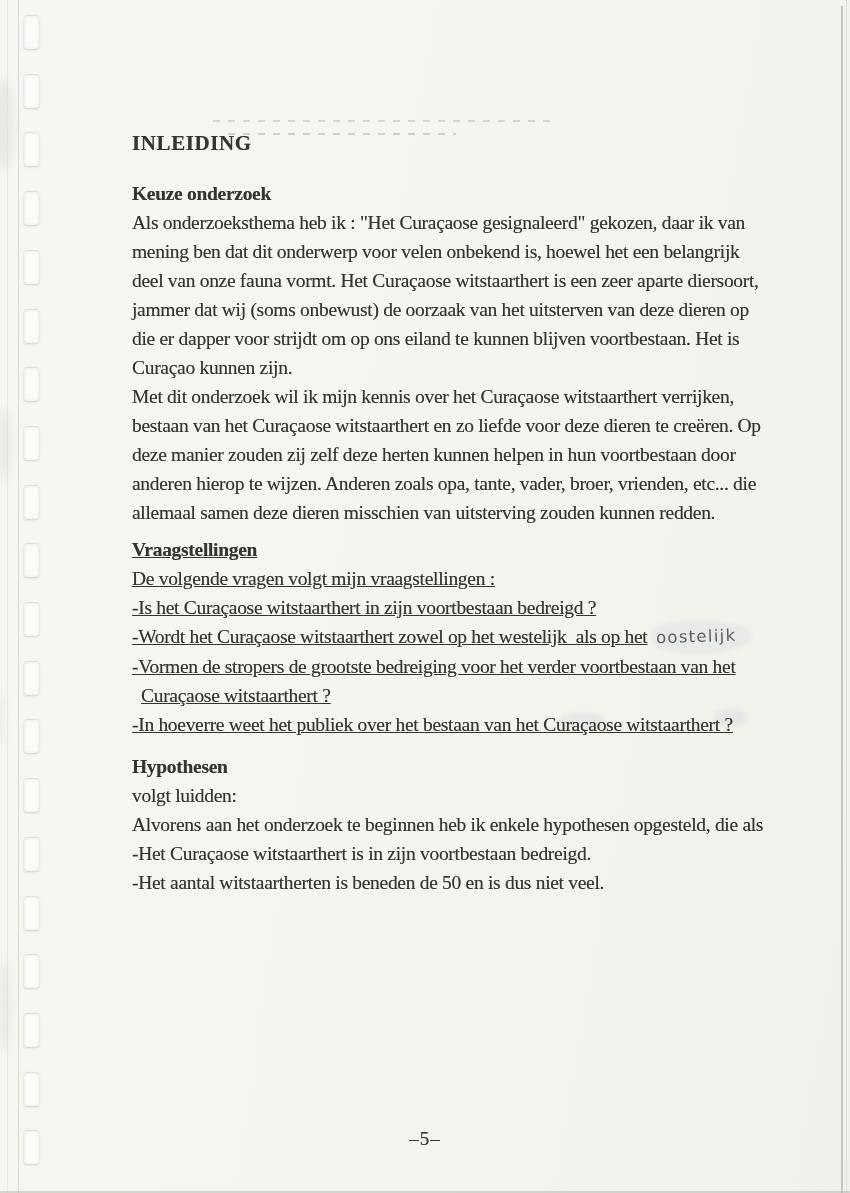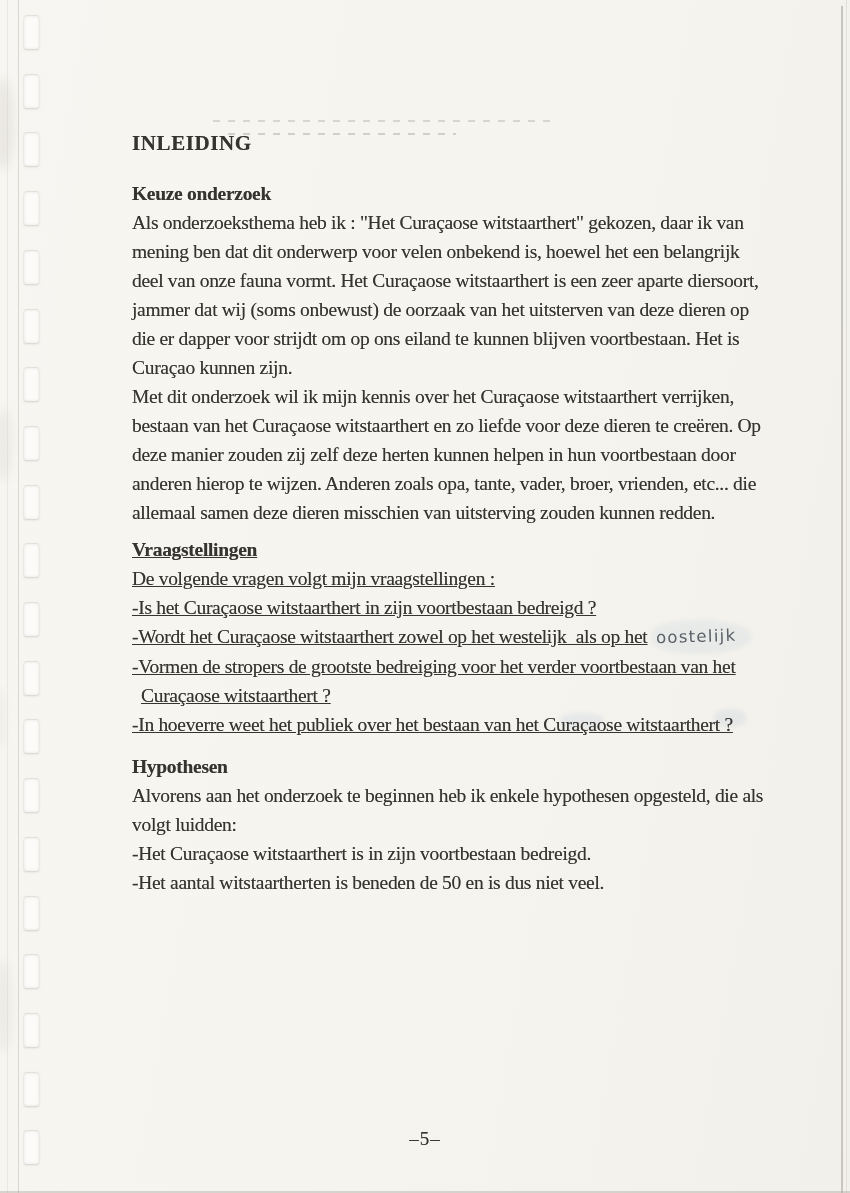--- a/index.html
+++ b/index.html
@@ -88,21 +88,21 @@
   <div class="smudge-line" style="left:228px;top:133px;width:228px;opacity:.85;"></div>
 
   <div class="blue-smudge" style="left:560px;top:713px;width:44px;height:16px;"></div>
   <div class="blue-smudge" style="left:714px;top:709px;width:32px;height:18px;"></div>
 
   <div class="content">
     <div class="doc-title">INLEIDING</div>
     <div id="sections">
         <div class="section">
           <div class="heading">Keuze onderzoek</div>
-          <div class="line">Als onderzoeksthema heb ik : "Het Curaçaose witstaarthert" gekozen, daar ik van</div>
+          <div class="line">Als onderzoeksthema heb ik : "Het Curaçaose gesignaleerd" gekozen, daar ik van</div>
           <div class="line">mening ben dat dit onderwerp voor velen onbekend is, hoewel het een belangrijk</div>
           <div class="line">deel van onze fauna vormt. Het Curaçaose witstaarthert is een zeer aparte diersoort,</div>
           <div class="line">jammer dat wij (soms onbewust) de oorzaak van het uitsterven van deze dieren op</div>
           <div class="line">die er dapper voor strijdt om op ons eiland te kunnen blijven voortbestaan. Het is</div>
           <div class="line">Curaçao kunnen zijn.</div>
           <div class="line">Met dit onderzoek wil ik mijn kennis over het Curaçaose witstaarthert verrijken,</div>
           <div class="line">bestaan van het Curaçaose witstaarthert en zo liefde voor deze dieren te creëren. Op</div>
           <div class="line">deze manier zouden zij zelf deze herten kunnen helpen in hun voortbestaan door</div>
           <div class="line">anderen hierop te wijzen. Anderen zoals opa, tante, vader, broer, vrienden, etc... die</div>
           <div class="line">allemaal samen deze dieren misschien van uitsterving zouden kunnen redden.</div>
@@ -111,22 +111,22 @@
           <div class="heading">Vraagstellingen</div>
           <div class="line">De volgende vragen volgt mijn vraagstellingen :</div>
           <div class="line">-Is het Curaçaose witstaarthert in zijn voortbestaan bedreigd ?</div>
           <div class="line">-Wordt het Curaçaose witstaarthert zowel op het westelijk  als op het<span class="handwritten">oostelijk</span></div>
           <div class="line">-Vormen de stropers de grootste bedreiging voor het verder voortbestaan van het</div>
           <div class="line indent">Curaçaose witstaarthert ?</div>
           <div class="line">-In hoeverre weet het publiek over het bestaan van het Curaçaose witstaarthert ?</div>
         </div>
         <div class="section">
           <div class="heading">Hypothesen</div>
+          <div class="line">volgt luidden:</div>
           <div class="line">Alvorens aan het onderzoek te beginnen heb ik enkele hypothesen opgesteld, die als</div>
-          <div class="line">volgt luidden:</div>
           <div class="line">-Het Curaçaose witstaarthert is in zijn voortbestaan bedreigd.</div>
           <div class="line">-Het aantal witstaartherten is beneden de 50 en is dus niet veel.</div>
         </div>
       </div>
   </div>
 
   <div class="page-number">–5–</div>
 </div>
 
 </body></html>

